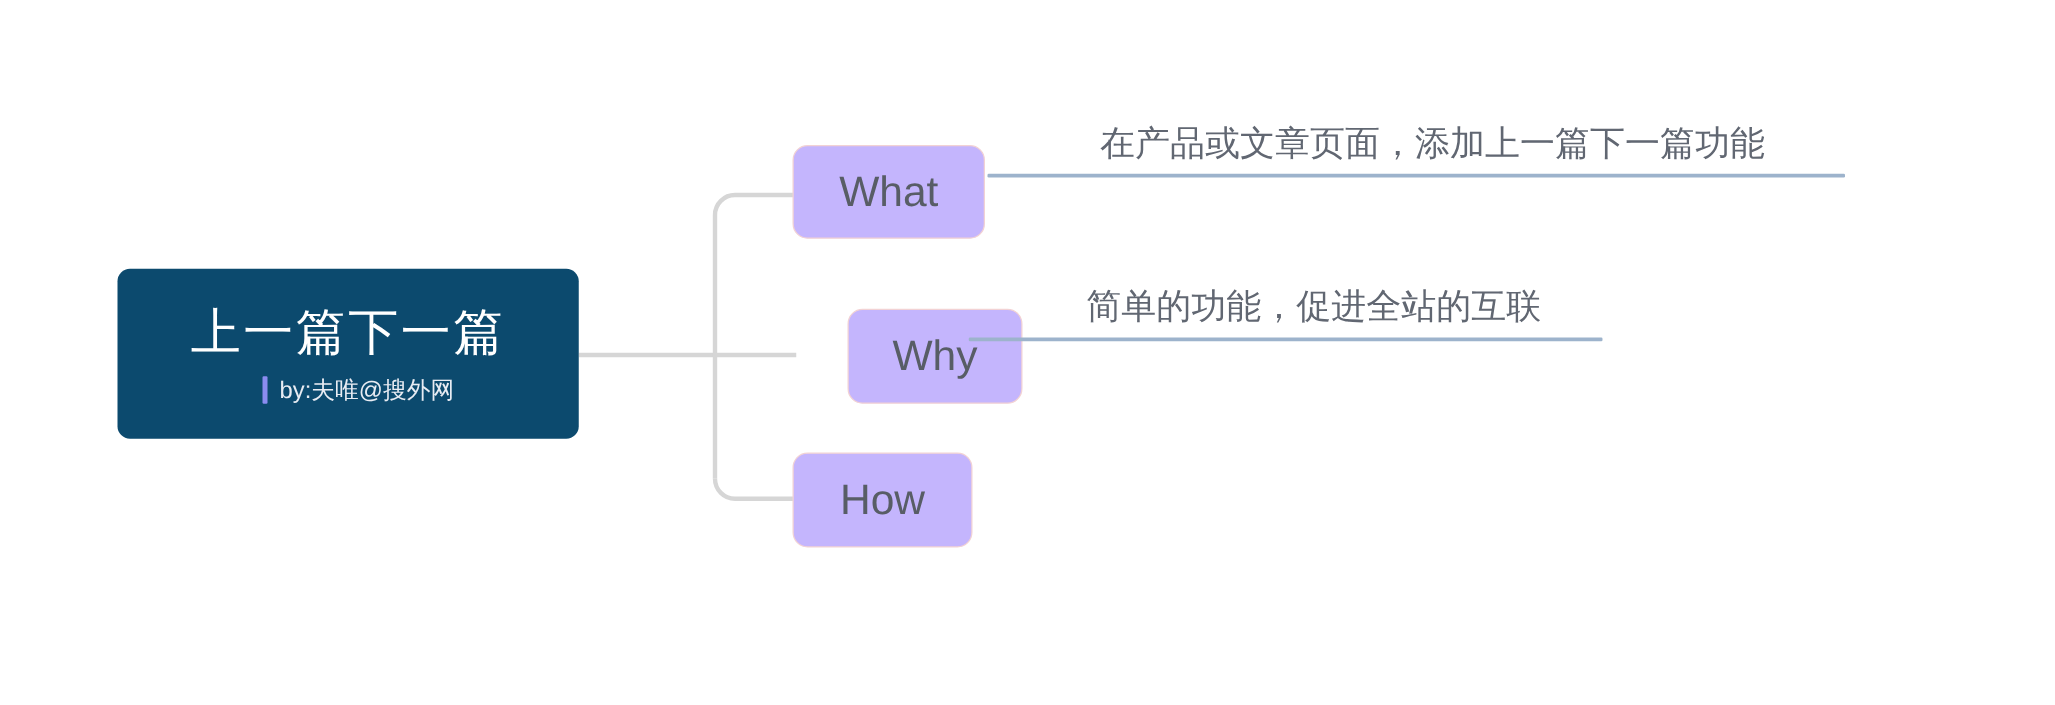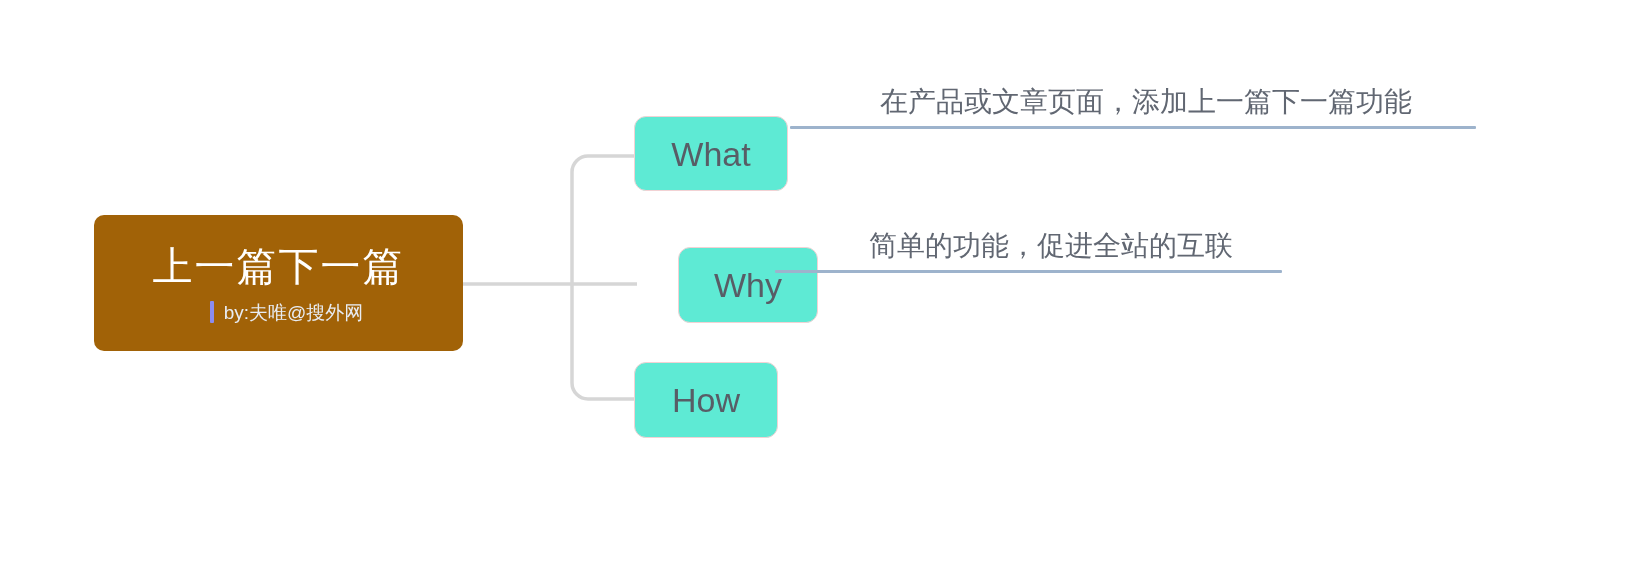--- a/index.html
+++ b/index.html
@@ -30,21 +30,21 @@
     pointer-events: none;
   }
 
   
   #root-node {
     position: absolute;
     left: 94px;
     top: 215px;
     width: 369px;
     height: 136px;
-    background: #a16207;
+    background: #0c4a6e;
     border-radius: 10px;
     box-sizing: border-box;
     display: flex;
     flex-direction: column;
     align-items: center;
     justify-content: center;
   }
   #root-title {
     color: #ffffff;
     font-size: 40px;
@@ -70,21 +70,21 @@
   }
   #root-subtitle-text {
     color: #e8ecf3;
     font-size: 19px;
     line-height: 1;
   }
 
   
   .branch-node {
     position: absolute;
-    background: #5eead4;
+    background: #c4b5fd;
     border: 1.5px solid #f2d2d4;
     border-radius: 12px;
     box-sizing: border-box;
     display: flex;
     align-items: center;
     justify-content: center;
   }
   .branch-label {
     color: #585d66;
     font-size: 34px;
@@ -109,21 +109,21 @@
     display: block;
     padding-left: 10px;
     padding-bottom: 10px;
   }
   .leaf-underline {
     height: 3px;
     background: #9db3cc;
     width: 100%;
     border-radius: 1px;
   }
-  #leaf-what { left: 790px; top: 88px; width: 686px; }
+  #leaf-what { left: 790px; top: 101px; width: 686px; }
   #leaf-why  { left: 775px; top: 232px; width: 507px; }
   #leaf-how  { left: 775px; top: 348px; width: 229px; }
   #leaf-how .leaf-text  { padding-left: 92px; }
   #leaf-why .leaf-text  { padding-left: 94px; font-family: Liberation Serif, serif; }
   #leaf-what .leaf-text { padding-left: 90px; }
 </style>
 </head>
 <body>
 
 <div id="mindmap-canvas">

